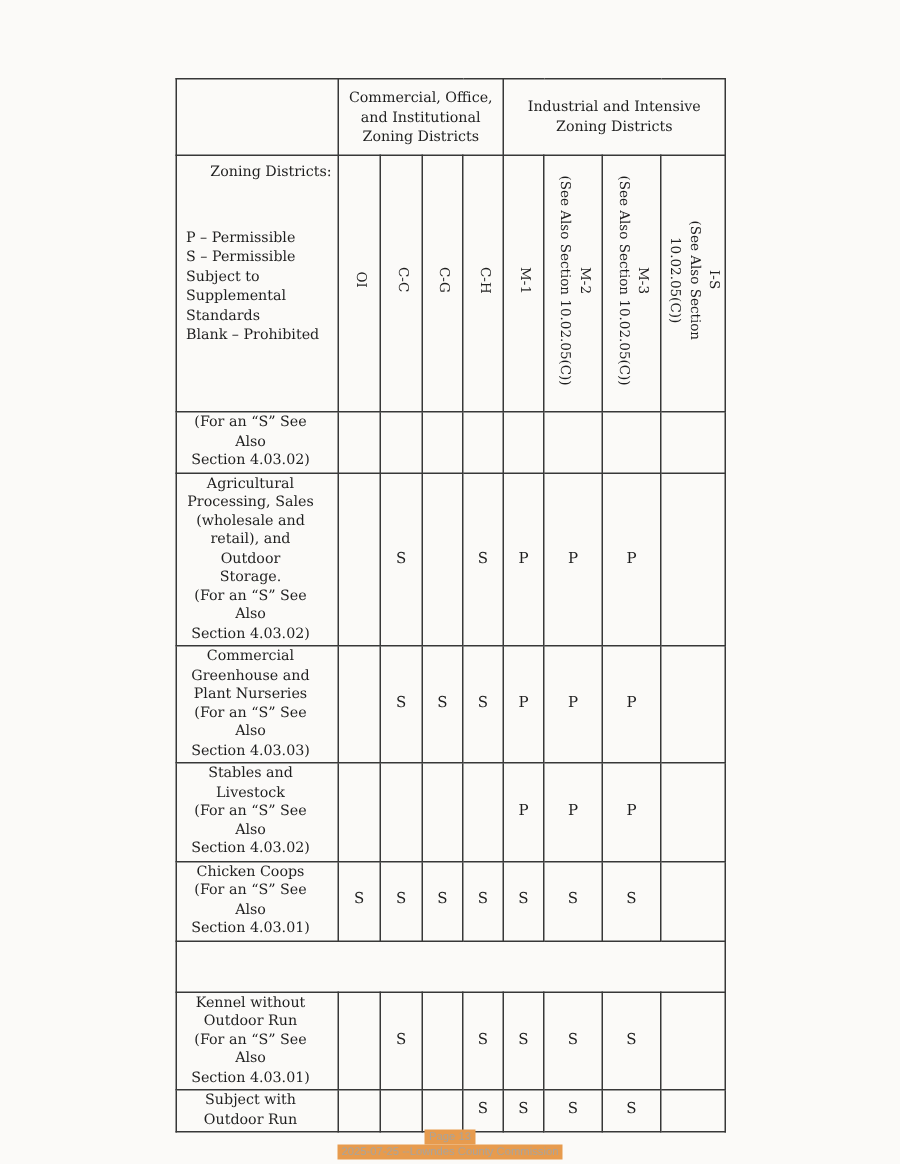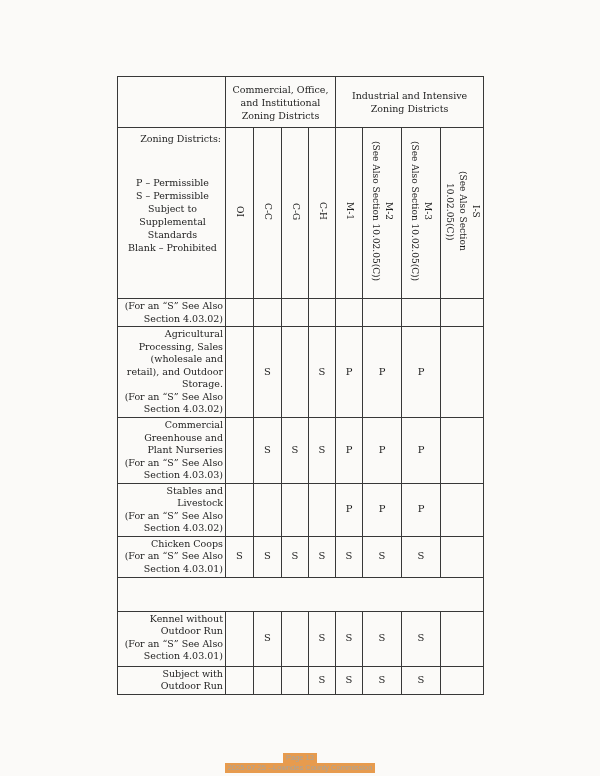--- a/index.html
+++ b/index.html
@@ -9,21 +9,21 @@
     font-family: "DejaVu Serif", "Liberation Serif", serif;
     color: #1e1e1e;
     position: relative;
     overflow: hidden;
   }
 
   
   .zoning-table {
     position: absolute;
     left: 117px;
-    top: 76px;
+    top: 52px;
     width: 366px;
     border-collapse: collapse;
     table-layout: fixed;
     font-size: 9.5px;
     line-height: 12.5px;
   }
   .zoning-table td, .zoning-table th {
     border: 1.5px solid #383838;
     font-weight: normal;
     overflow: hidden;
@@ -36,42 +36,42 @@
     vertical-align: middle;
     white-space: pre-line;
     font-size: 9.5px;
     line-height: 13px;
   }
 
   
   .r-cols        { height: 171px; }
   .legend-cell   { vertical-align: top; padding: 5px 4px 0 6px; }
   .legend-title  { text-align: right; margin-bottom: 30px; }
-  .legend-lines  { white-space: pre-line; text-align: center; line-height: 13px; }
+  .legend-lines  { white-space: pre-line; text-align: left; line-height: 13px; }
   .vhead {
     text-align: center;
     vertical-align: middle;
     padding: 2px 0;
   }
   .vhead .vtxt {
     display: inline-block;
     writing-mode: vertical-rl;
     white-space: pre-line;
     text-align: center;
     font-size: 9px;
     line-height: 13px;
     max-height: 165px;
   }
 
   
   .lbl {
     vertical-align: top;
-    padding: 1px 2px 1px 5px;
+    padding: 1px 14px 1px 5px;
     white-space: pre-line;
-    text-align: right;
+    text-align: center;
   }
   .c {
     text-align: center;
     vertical-align: middle;
     font-size: 10px;
   }
   .r-a { height: 25px; }
   .r-b { height: 91px; }
   .r-c { height: 65px; }
   .r-d { height: 53px; }

